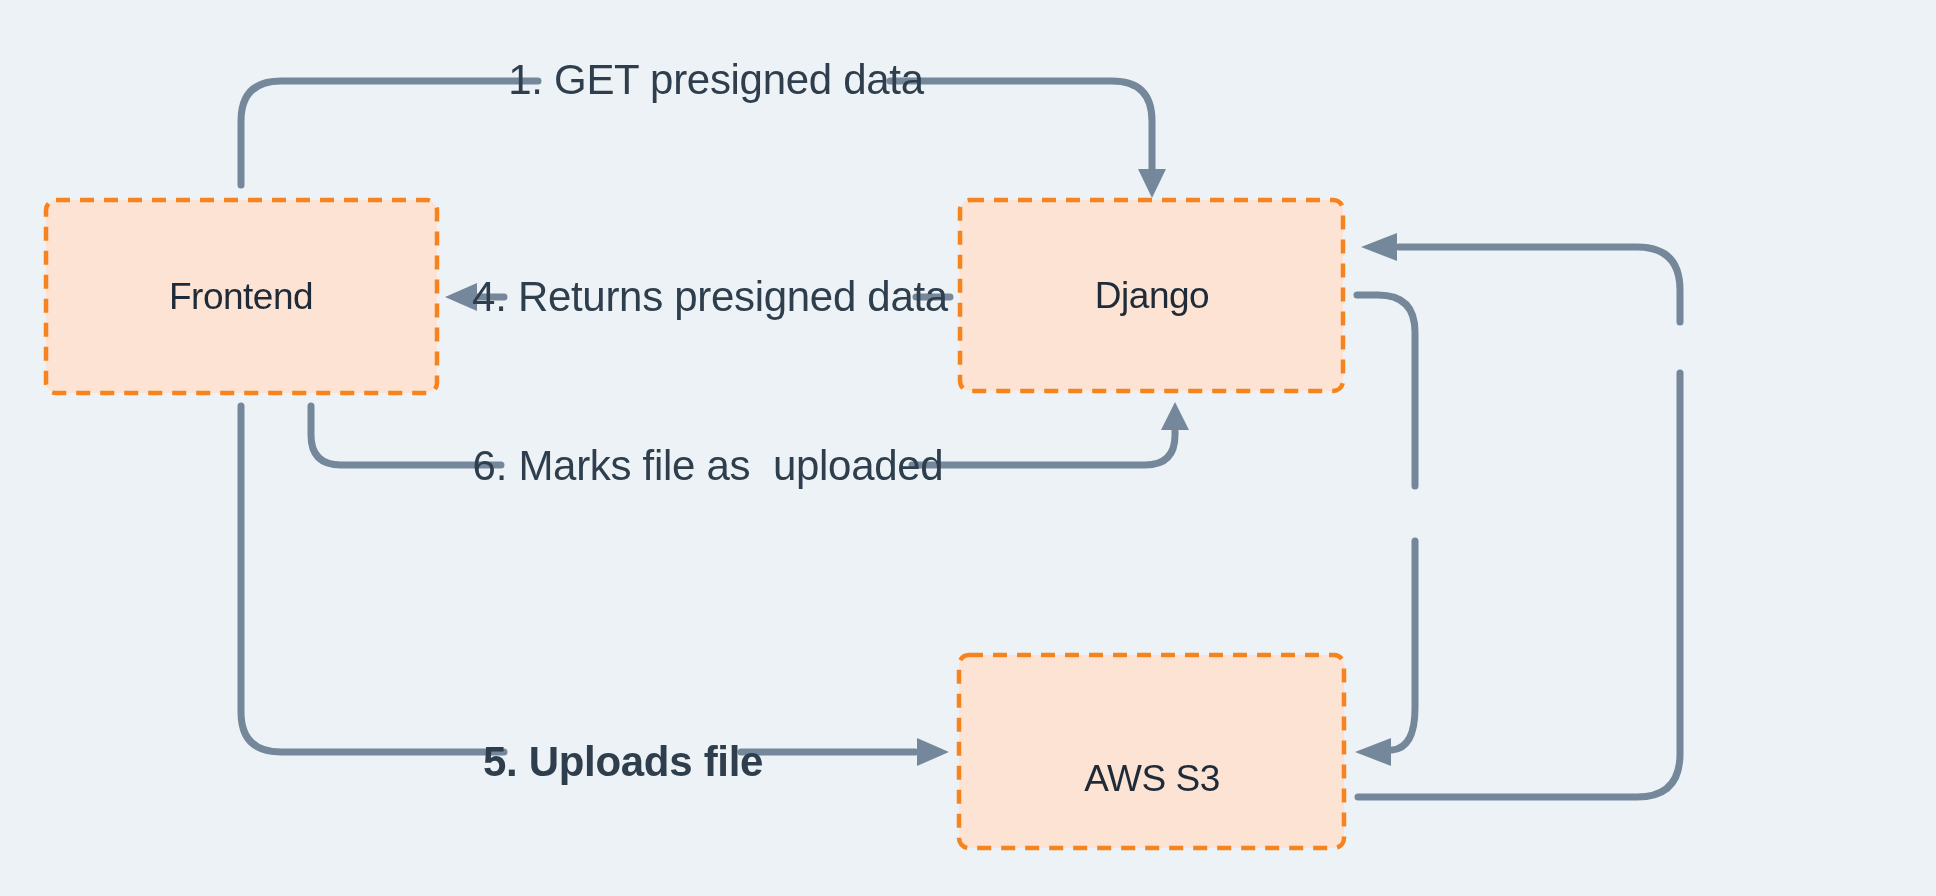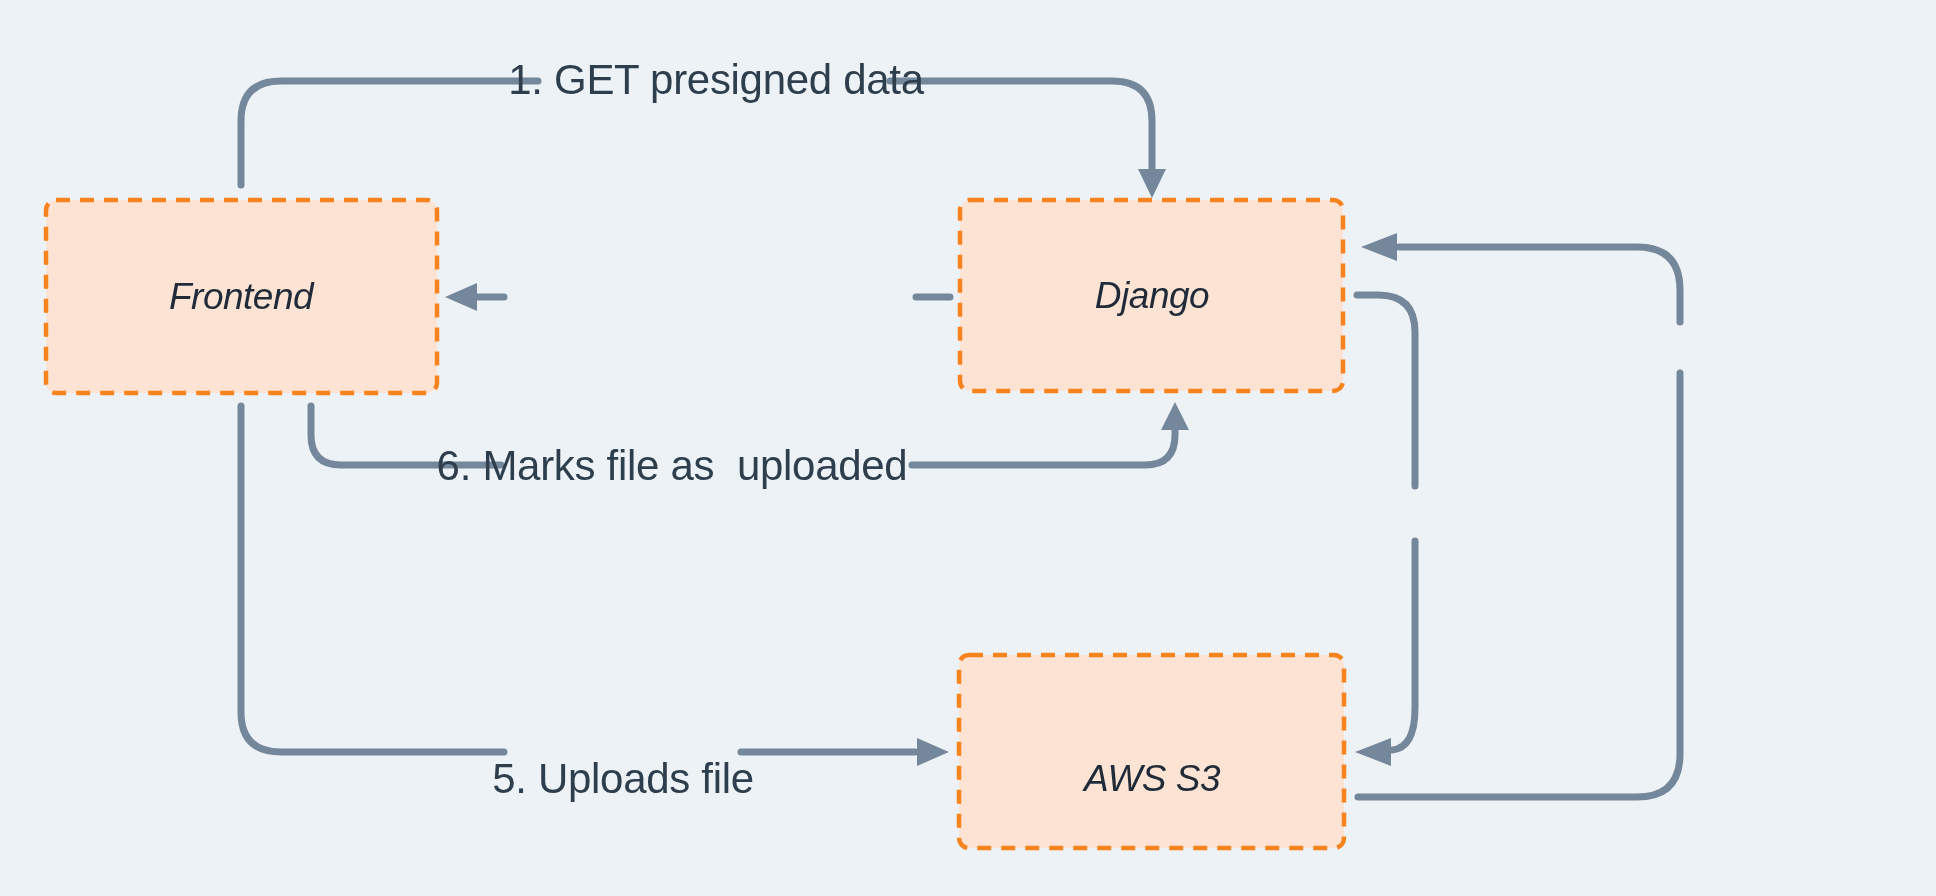--- a/index.html
+++ b/index.html
@@ -44,21 +44,20 @@
     color:var(--edge-text);
     white-space:pre;
   }
   .node-label{
     position:absolute;
     transform:translate(-50%,-50%);
     font-size:37px;
     letter-spacing:-0.5px;
     color:var(--node-text);
     white-space:pre;
-    font-style:italic;
   }
 </style>
 </head>
 <body>
 
 <div class="stage">
 
   <svg class="diagram-svg" width="1936" height="896" viewBox="0 0 1936 896">
 
     <path class="edge-path" d="M 241,185 V 121 Q 241,81 281,81 H 538"></path>
@@ -88,15 +87,16 @@
     <rect class="node-rect" x="46" y="200" width="391" height="193" rx="10"></rect>
     <rect class="node-rect" x="960" y="200" width="383" height="191" rx="10"></rect>
     <rect class="node-rect" x="959" y="655" width="385" height="193" rx="10"></rect>
   </svg>
 
   <div class="node-label" style="left:241px;top:297px;">Frontend</div>
   <div class="node-label" style="left:1152px;top:296px;">Django</div>
   <div class="node-label" style="left:1152px;top:779px;">AWS S3</div>
 
   <div class="edge-label" style="left:716px;top:80px;">1. GET presigned data</div>
-  <div class="edge-label" style="left:623px;top:779px;">5. Uploads file</div>
-  <div class="edge-label" style="left:672px;top:466px;">6. Marks file as  uploaded</div>
+  <div class="edge-label" style="left:710px;top:297px;">4. Returns presigned data</div>
+  <div class="edge-label" style="left:623px;top:762px;font-weight:bold;">5. Uploads file</div>
+  <div class="edge-label" style="left:708px;top:466px;">6. Marks file as  uploaded</div>
 </div>
 
 </body></html>

